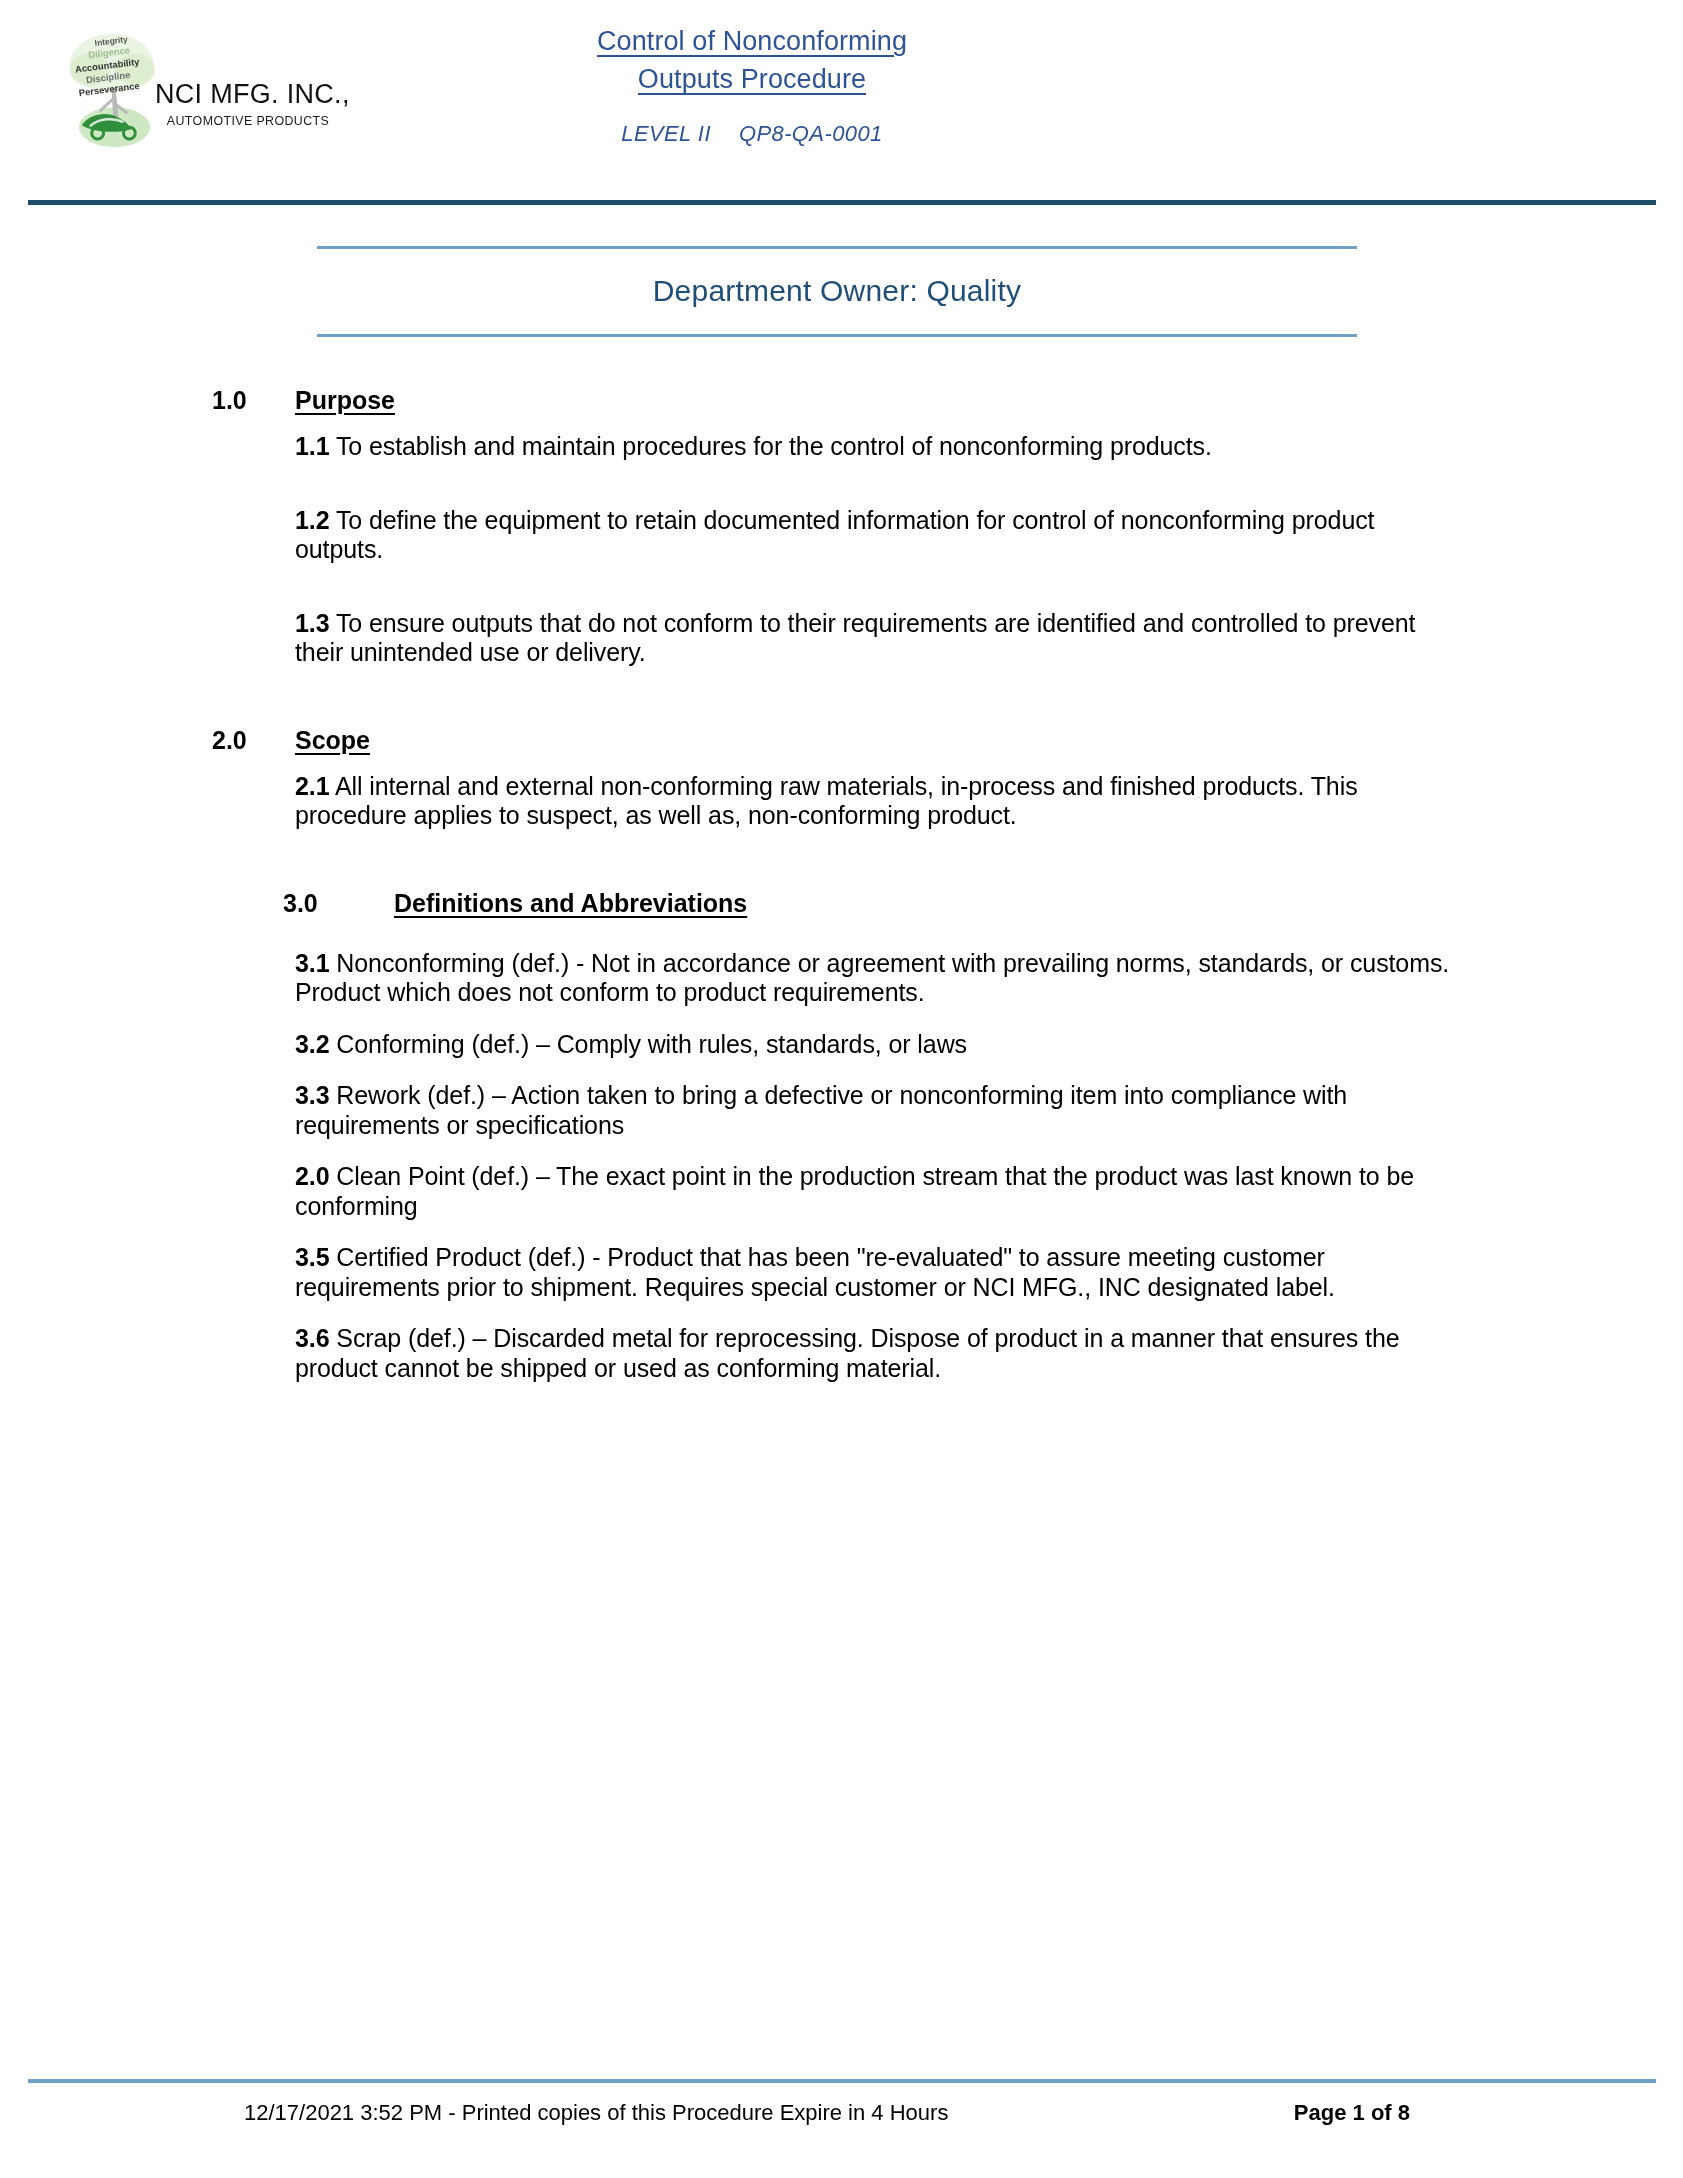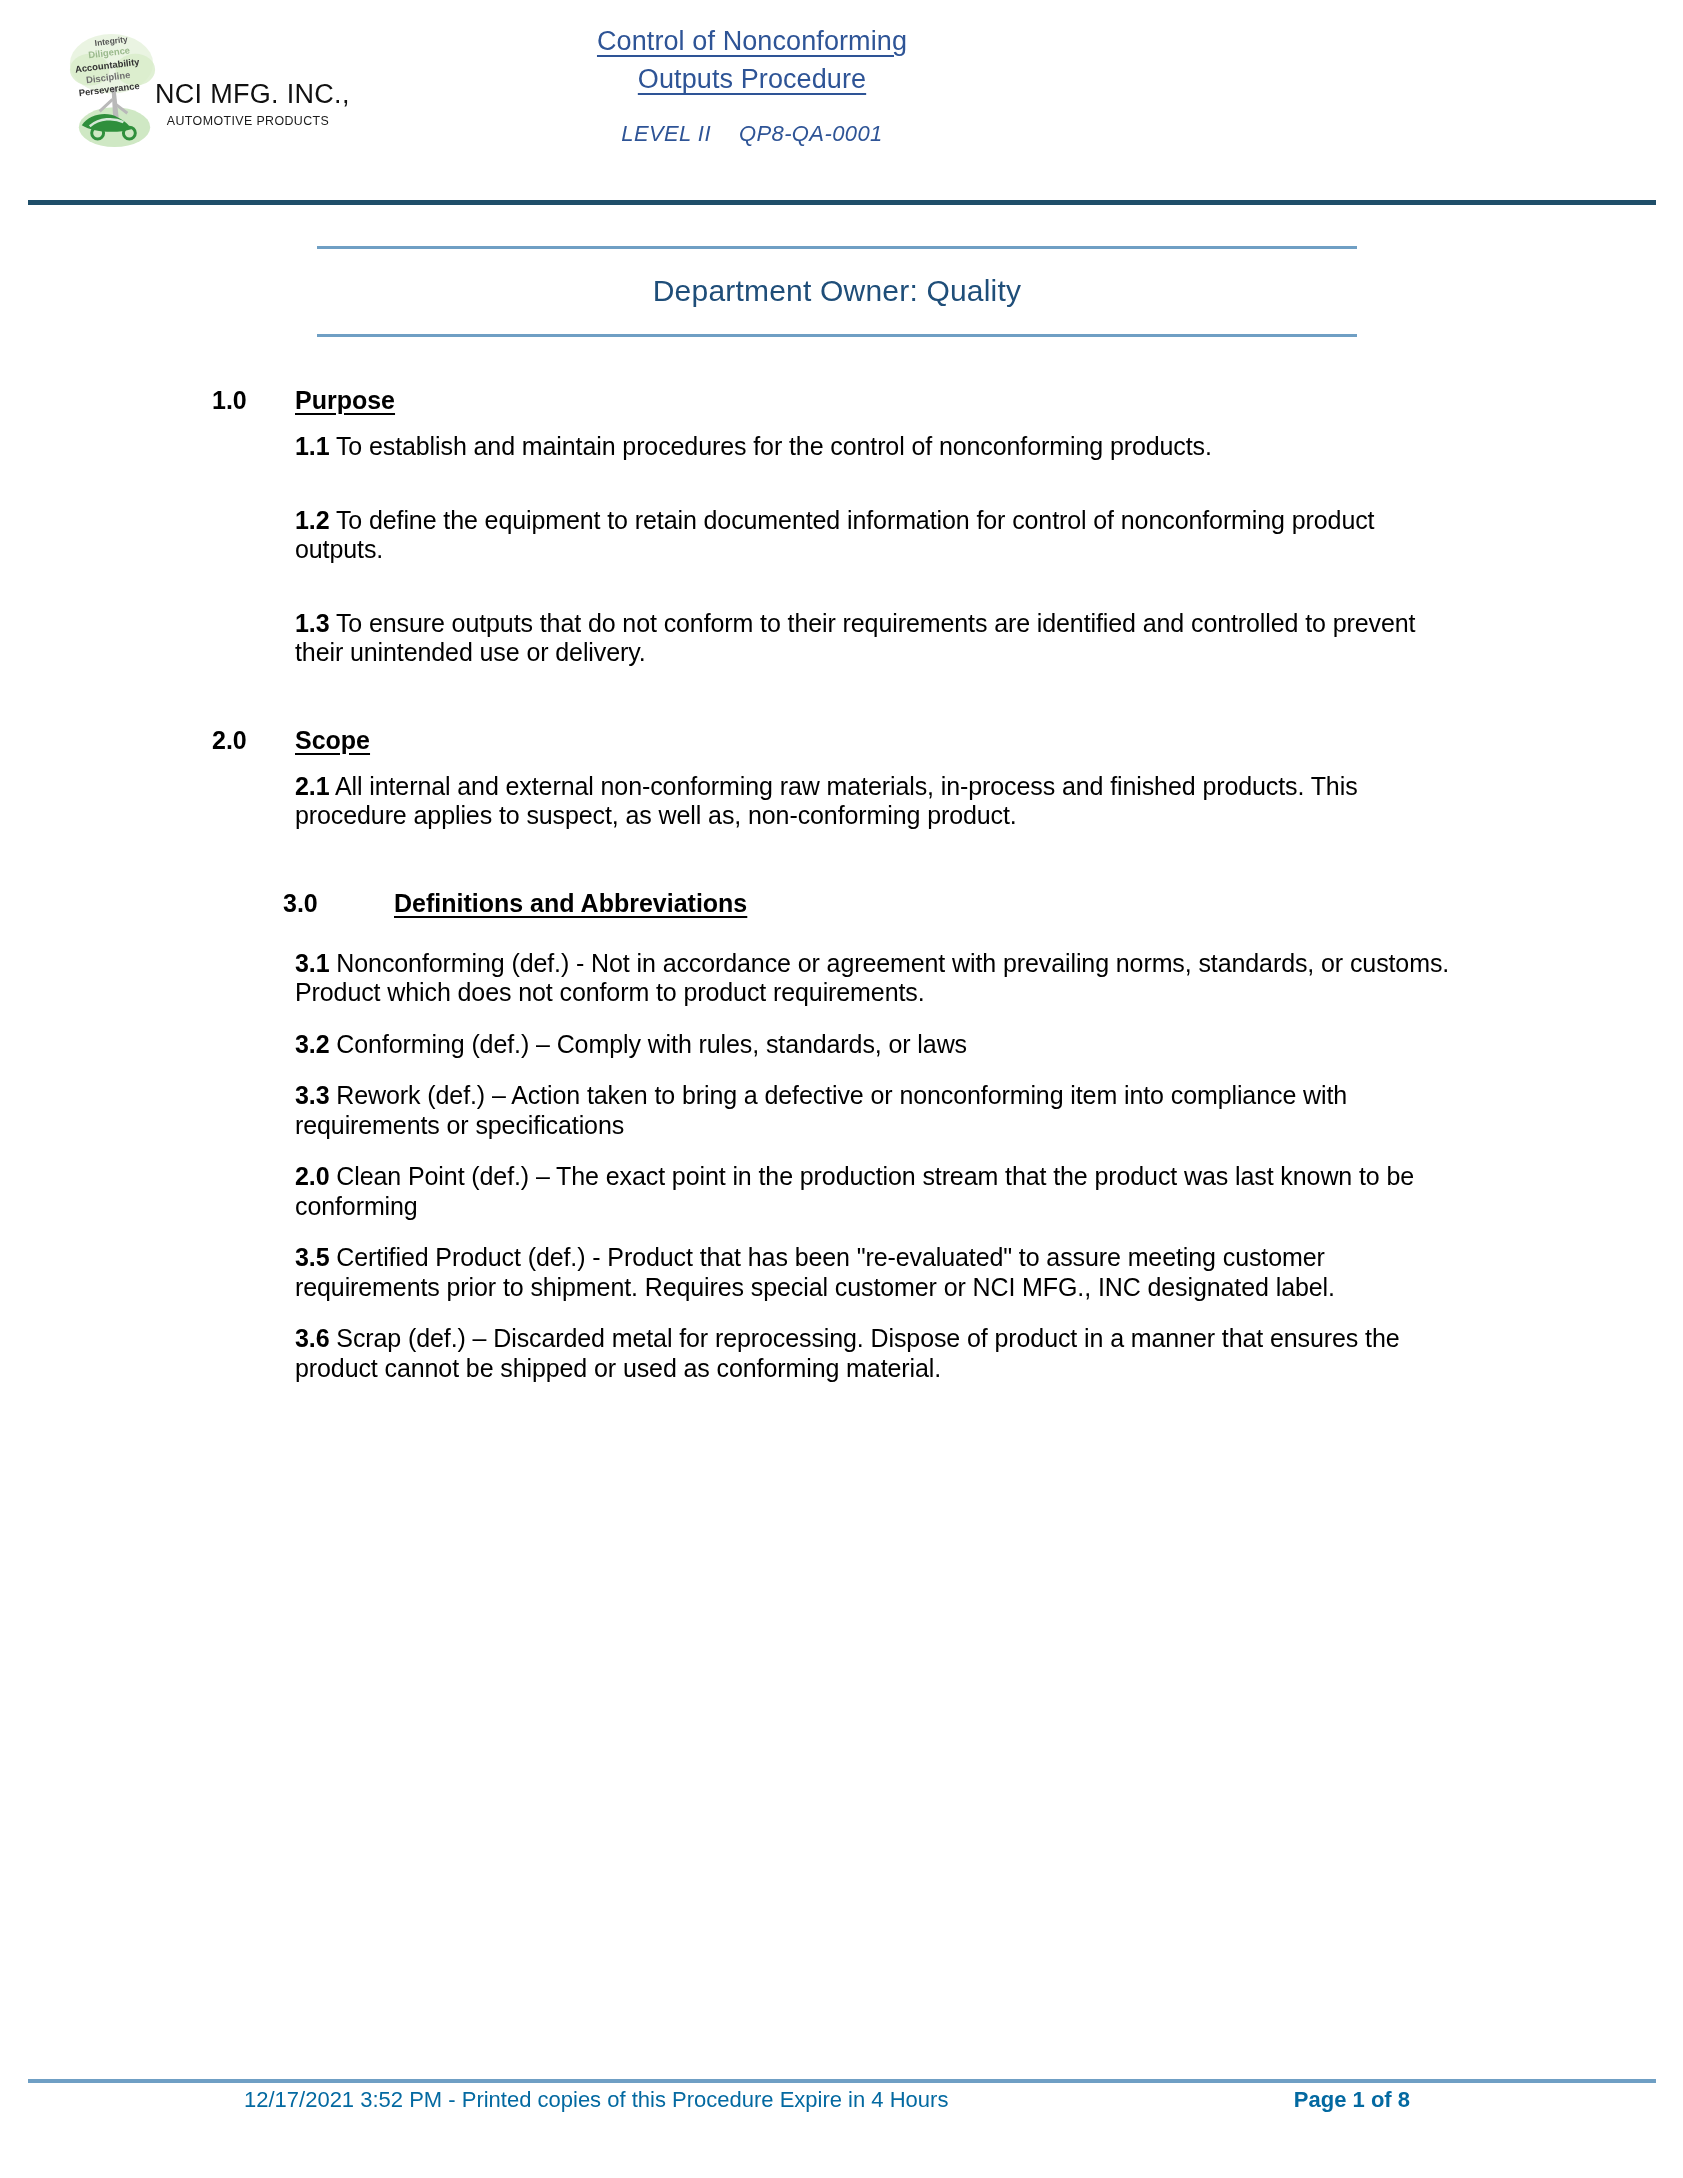--- a/index.html
+++ b/index.html
@@ -198,24 +198,24 @@
     position: absolute;
     left: 28px;
     bottom: 95px;
     width: 1628px;
     height: 4px;
     background: #6f9fc4;
   }
   .footer {
     position: absolute;
     left: 28px;
-    bottom: 51px;
+    bottom: 38px;
     width: 1628px;
     height: 40px;
-    color: #0369a1;
+    color: #000000;
     font-size: 22px;
   }
   .footer-left {
     position: absolute;
     left: 216px;
     top: 0;
     white-space: nowrap;
   }
   .footer-right {
     position: absolute;

